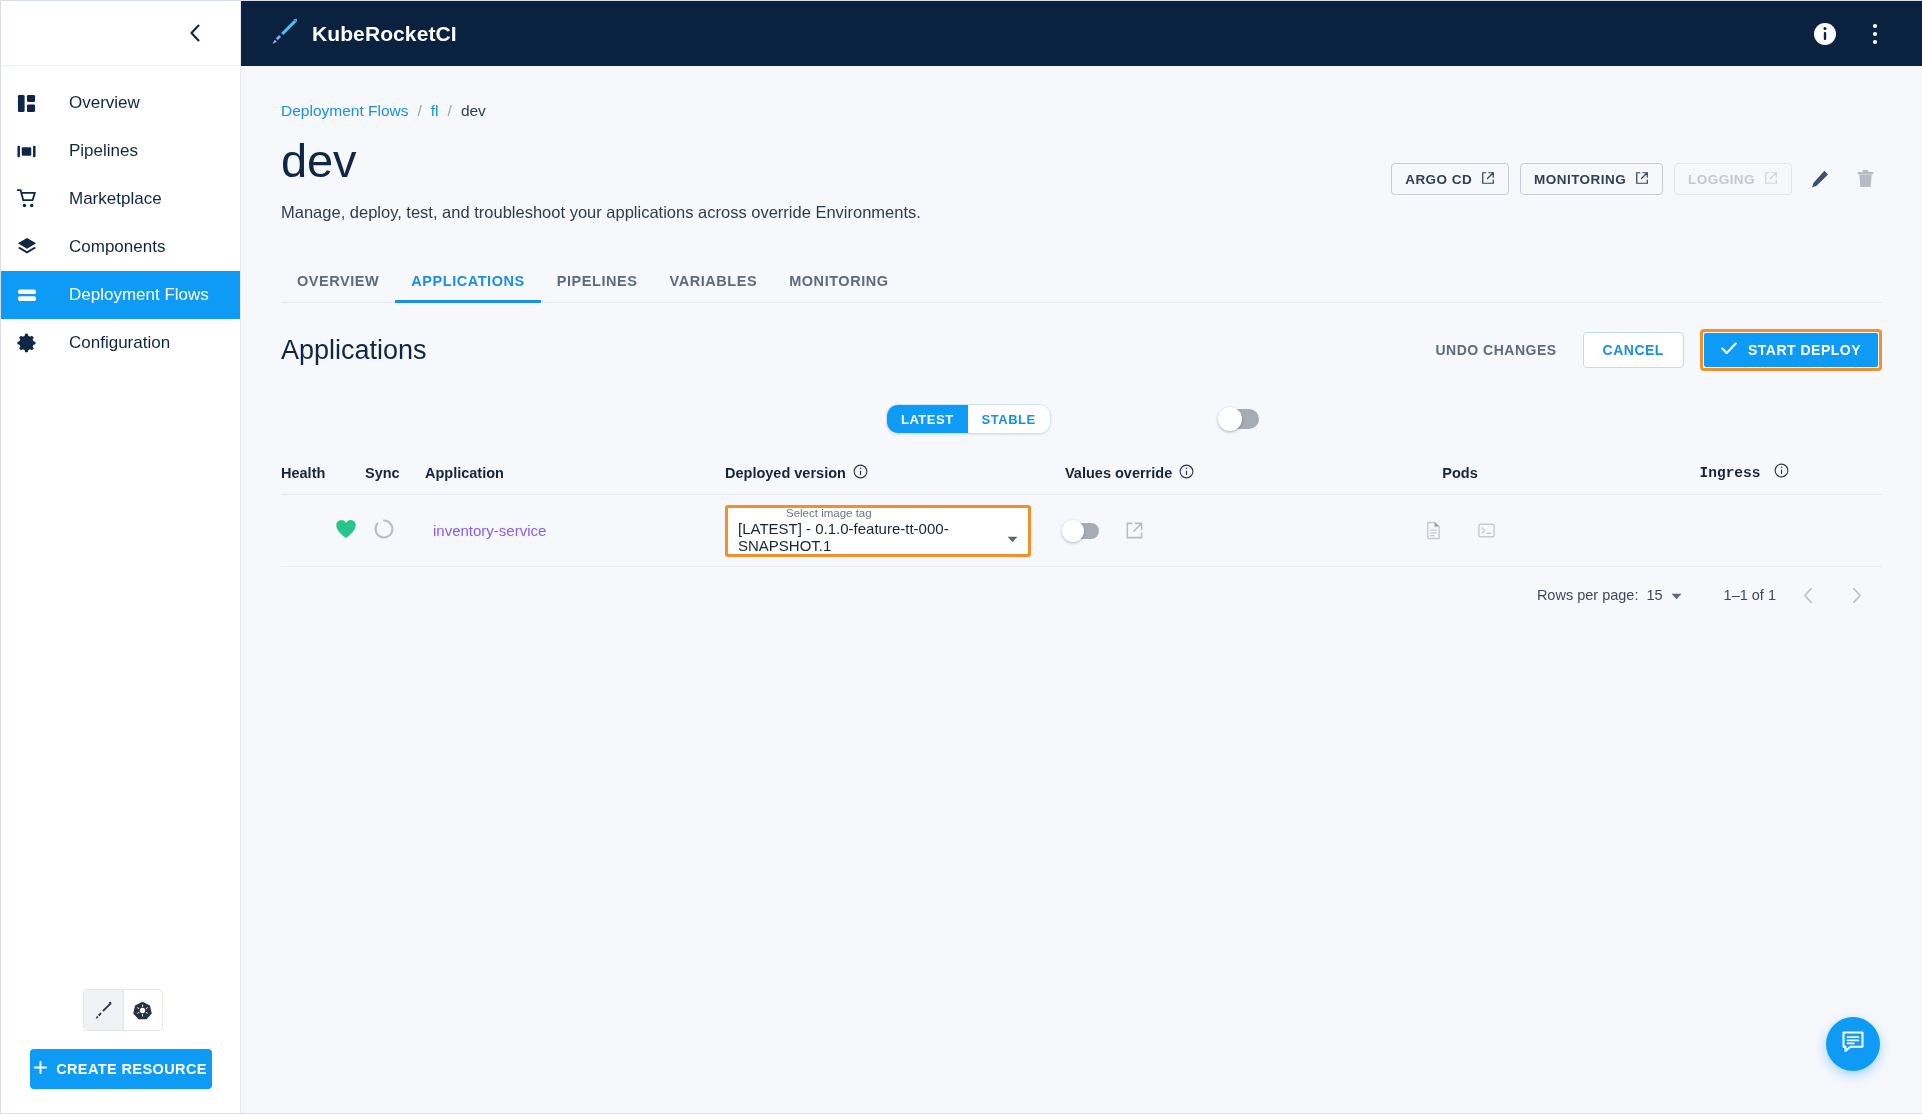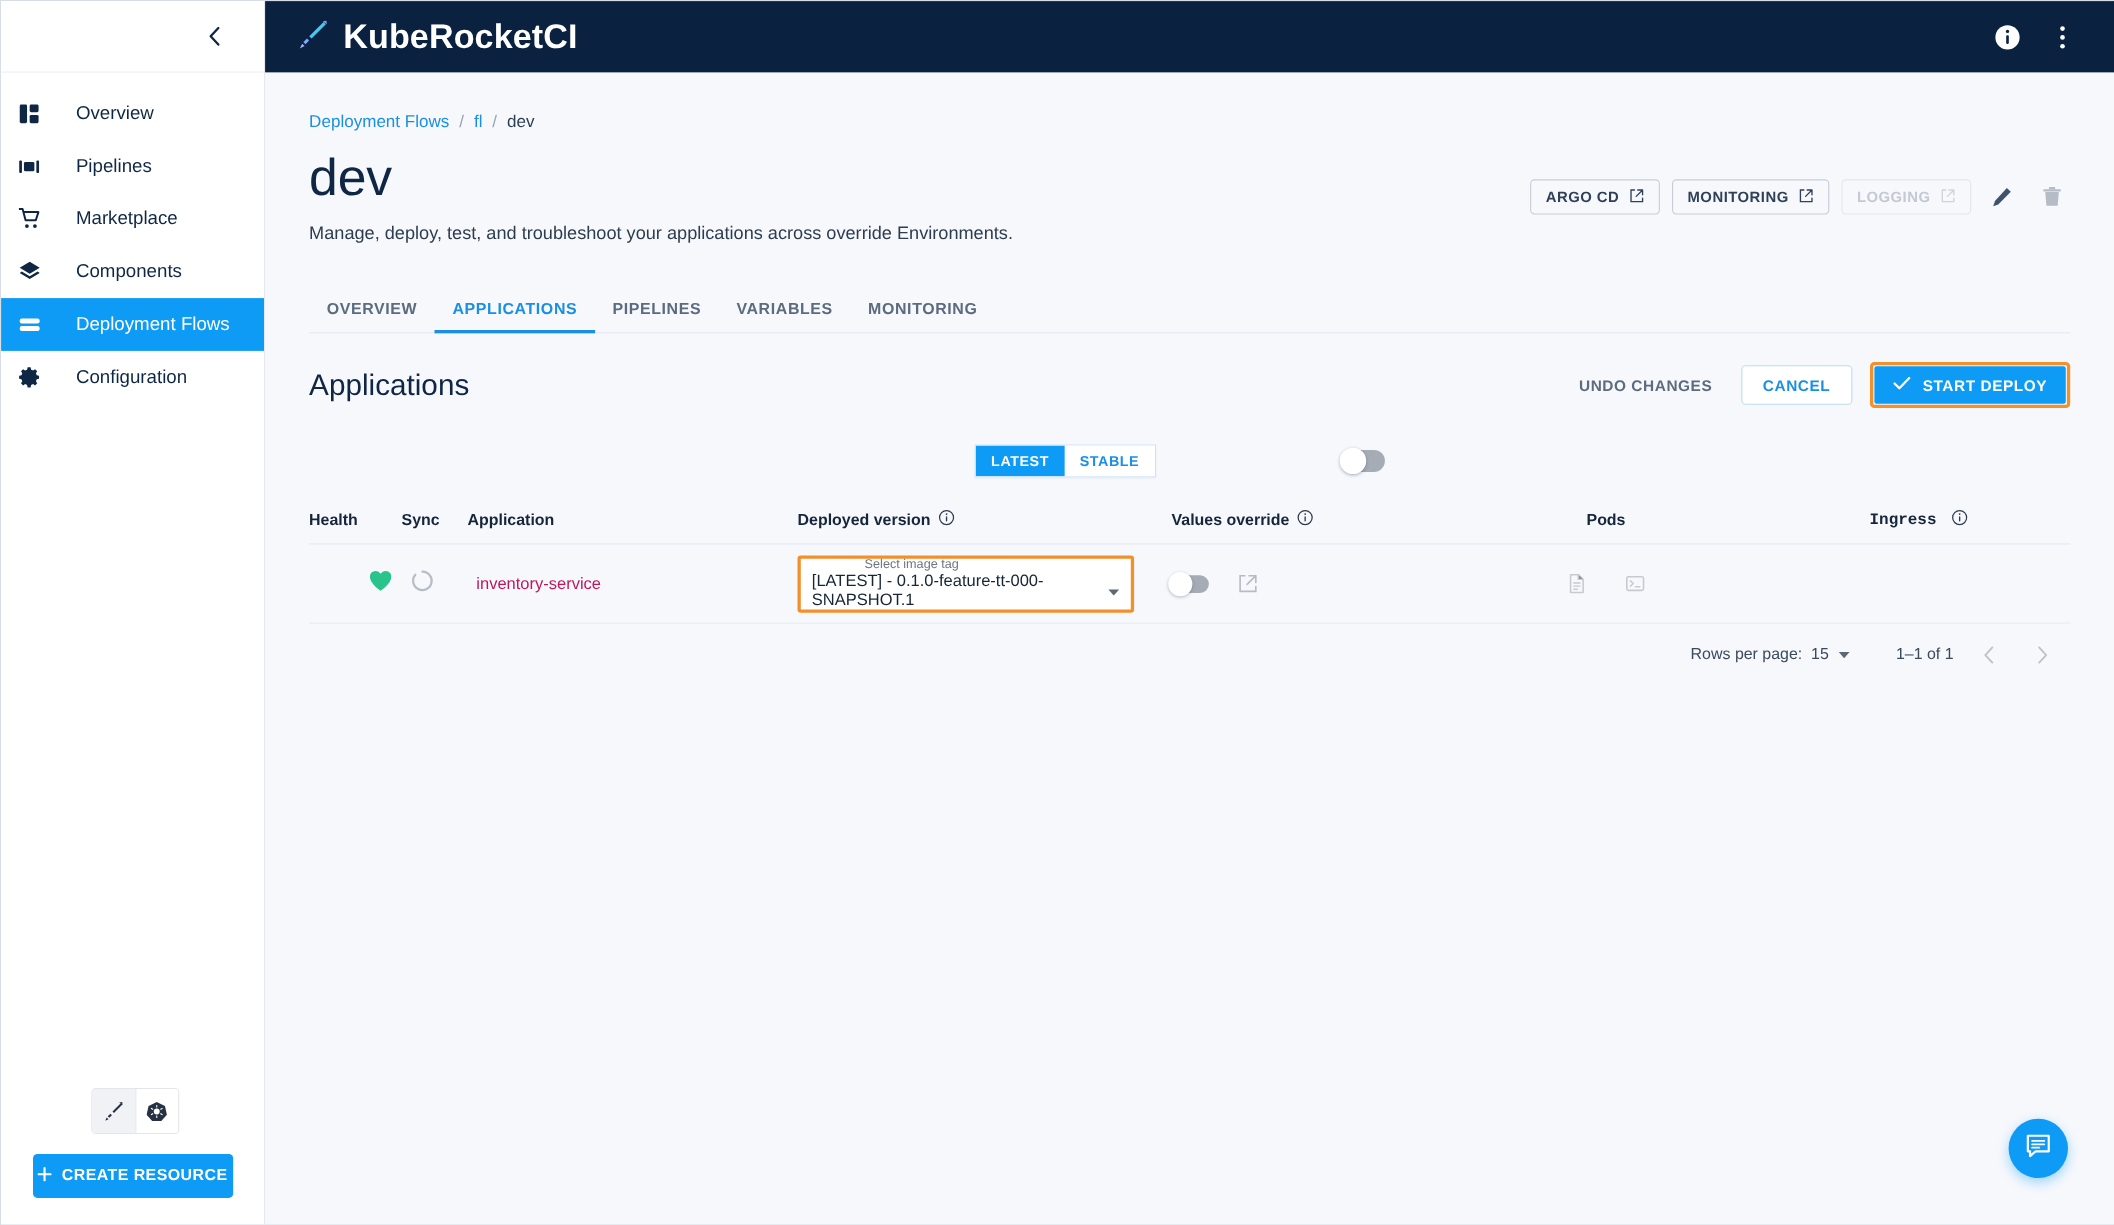--- a/index.html
+++ b/index.html
@@ -96,21 +96,21 @@
   .topbar {
     position: absolute; left: 240px; top: 0;
     width: 1681px; height: 65px;
     background: #0a2240;
     display: flex; align-items: center;
     padding: 0 22px 0 30px;
   }
   .brand { display: flex; align-items: center; gap: 14px; }
   .brand-name {
     color: #ffffff;
-    font-size: 31px; font-weight: bold;
+    font-size: 21px; font-weight: bold;
     letter-spacing: .1px;
   }
   .topbar-actions {
     margin-left: auto;
     display: flex; align-items: center; gap: 20px;
     padding-right: 10px;
   }
   .icon-btn {
     width: 30px; height: 30px;
     display: flex; align-items: center; justify-content: center;
@@ -239,21 +239,21 @@
   
   .filter-row {
     margin-top: 26px;
     height: 44px;
     display: flex; align-items: center;
   }
   .seg {
     margin-left: 605px;
     display: flex;
     border: 1px solid #cfe3f7;
-    border-radius: 0;
+    border-radius: 12px;
     overflow: hidden;
     box-shadow: 0 1px 2px rgba(16,40,70,.10);
     background: #fff;
   }
   .seg button {
     height: 28px;
     padding: 0 14px;
     border: none;
     background: #fff;
     color: #1a8fe3;
@@ -294,21 +294,21 @@
     border-bottom: 1px solid #e9edf3;
   }
   .c-health  { width: 84px; }
   .c-sync    { width: 60px; }
   .c-app     { width: 300px; }
   .c-version { width: 340px; }
   .c-values  { width: 240px; }
   .c-pods    { width: 310px; }
   .c-ingress { flex: 1; display: flex; justify-content: center; padding-right: 8px; font-family: Liberation Mono, monospace; }
 
-  .app-link { color: #be185d; font-size: 15px; text-decoration: none; cursor: pointer; }
+  .app-link { color: #8b5cf6; font-size: 15px; text-decoration: none; cursor: pointer; }
 
   .select-wrap {
     border: 3px solid #f2902b; border-radius: 3px;
     width: 306px; height: 52px;
     background: #fff;
     padding: 0;
     display: flex; flex-direction: column; justify-content: center;
     position: relative;
     cursor: pointer;
   }

